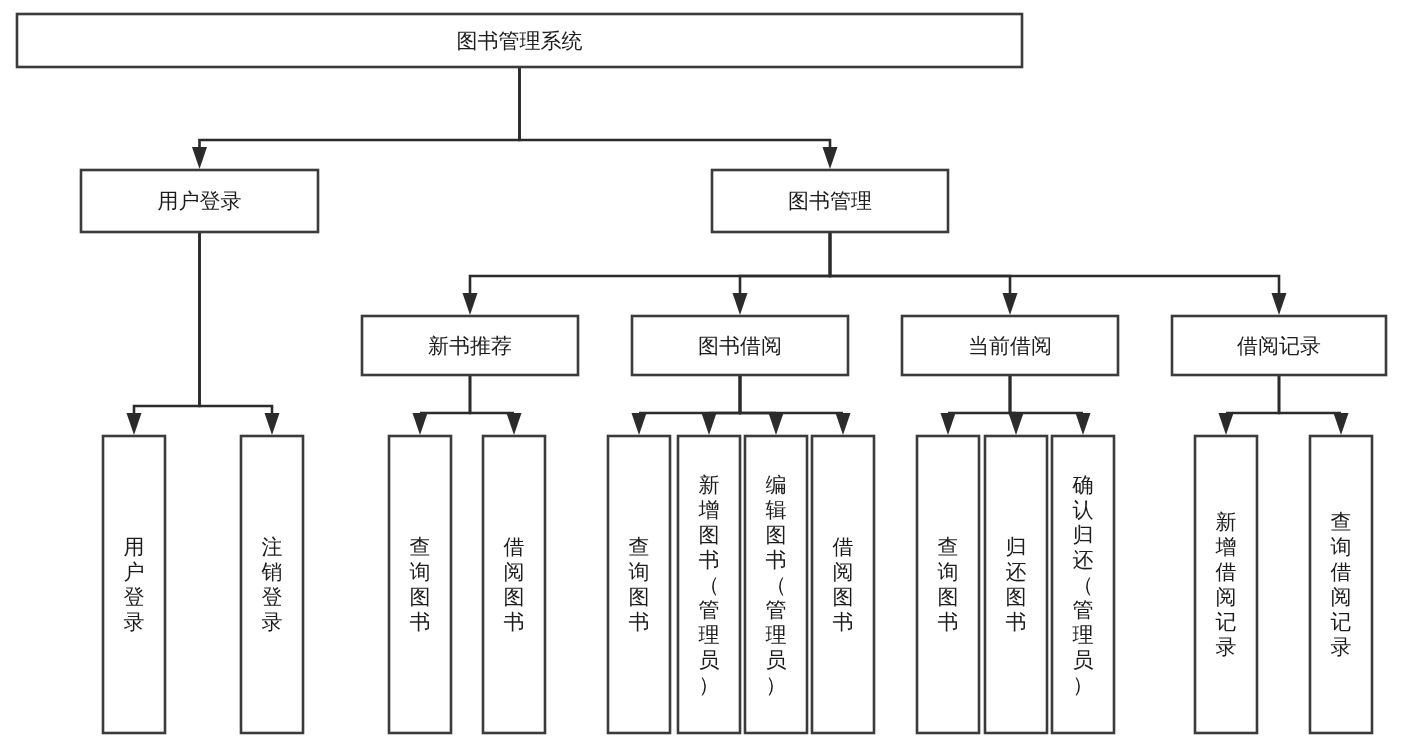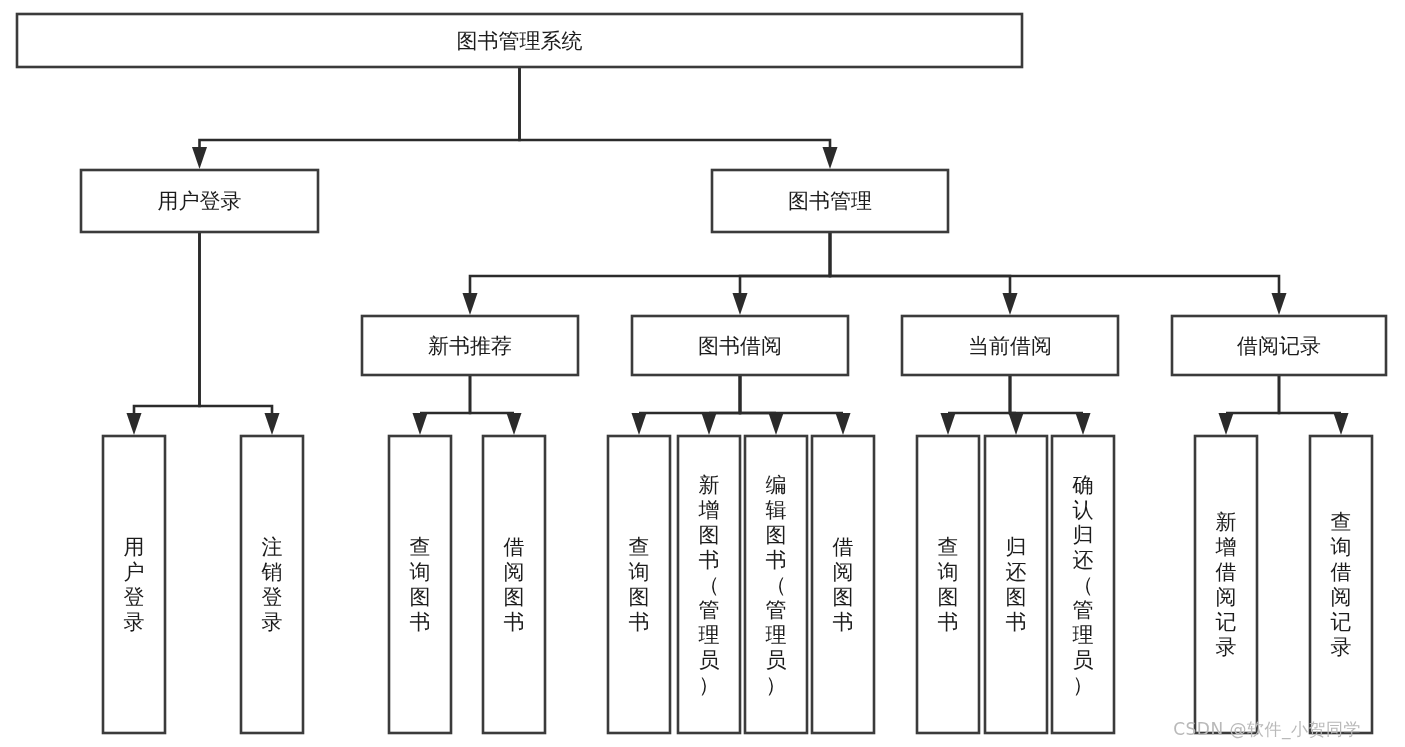--- a/index.html
+++ b/index.html
@@ -11,21 +11,20 @@
     width: 1405px;
     height: 747px;
     font-family: "DejaVu Sans", "Liberation Sans", sans-serif;
     overflow: hidden;
   }
   #diagram-root {
     position: relative;
     width: 1361px;
     height: 747px;
     background: #ffffff;
-    padding-left: 8px;
   }
   svg#tree-svg {
     position: absolute;
     top: 0;
     left: 0;
     width: 1405px;
     height: 747px;
     display: block;
   }
   .node-box {
@@ -231,15 +230,14 @@
           <text x="1226" y="529" class="node-label-v"><tspan x="1226" dy="0">新</tspan><tspan x="1226" dy="25">增</tspan><tspan x="1226" dy="25">借</tspan><tspan x="1226" dy="25">阅</tspan><tspan x="1226" dy="25">记</tspan><tspan x="1226" dy="25">录</tspan></text>
         </g>
         <g>
           <rect x="1310" y="436" width="62" height="297" class="node-box"></rect>
           <text x="1341" y="529" class="node-label-v"><tspan x="1341" dy="0">查</tspan><tspan x="1341" dy="25">询</tspan><tspan x="1341" dy="25">借</tspan><tspan x="1341" dy="25">阅</tspan><tspan x="1341" dy="25">记</tspan><tspan x="1341" dy="25">录</tspan></text>
         </g>
       </g>
 
   </svg>
 
-  <div class="watermark">CSDN @软件_小贺同学</div>
 
 </div>
 
 </body></html>

